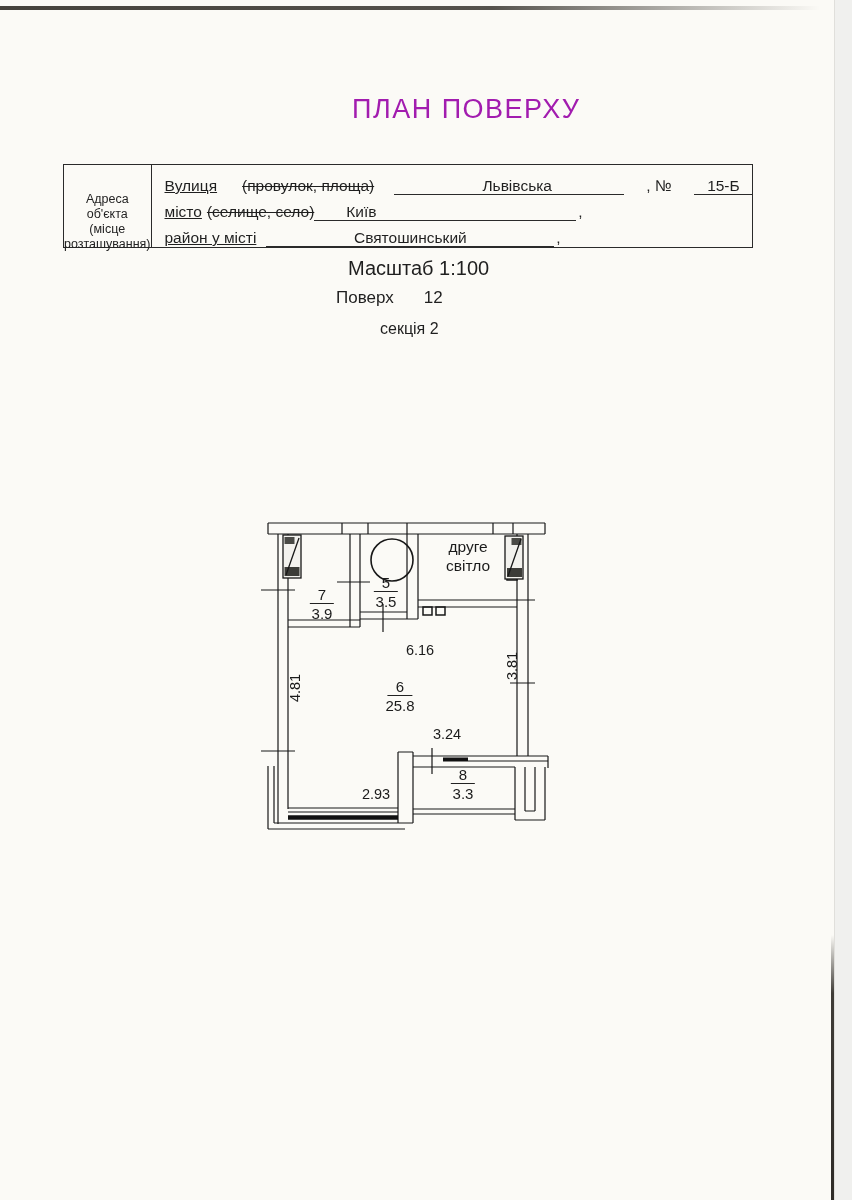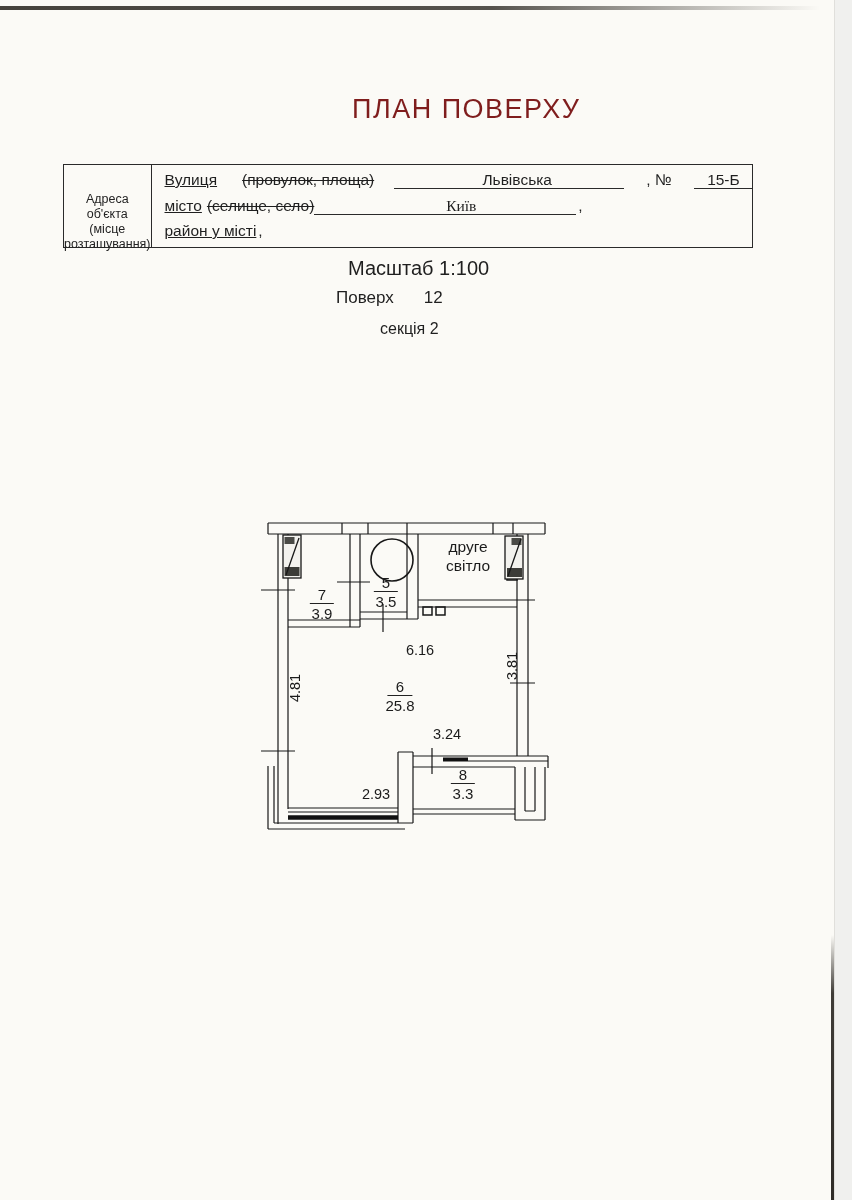--- a/index.html
+++ b/index.html
@@ -22,21 +22,21 @@
     border-left:1px solid #e0dfdb;
   }
   .edge-right-line {
     position:absolute; left:831px; top:935px; width:3px; height:265px;
     background:linear-gradient(to bottom,rgba(63,60,55,0),#3f3c37 22%,#2e2b27 100%);
   }
   
   .doc-title {
     position:absolute; left:352px; top:94px;
     font-size:27px; letter-spacing:1.5px; font-weight:500;
-    color:#7f1d1d;
+    color:#a21caf;
   }
   
   .addr-table {
     position:absolute; left:63px; top:164px; width:690px; height:84px;
     border:1.6px solid #2a2a2a;
     display:flex;
   }
   .addr-label-cell {
     width:129px; border-right:1.6px solid #2a2a2a;
     text-align:center; padding-top:27px;
@@ -47,21 +47,21 @@
     height:26px; display:flex; align-items:baseline;
     font-size:15.5px; white-space:nowrap;
   }
   .lbl-u { text-decoration:underline; }
   .strike { text-decoration:line-through; margin-left:5px; }
   .vline {
     display:inline-block; height:19px; line-height:19px;
     border-bottom:1.6px solid #2a2a2a; text-align:center;
   }
   .vline.v-street { width:230px; text-align:center; padding-left:16px; }
-  .vline.v-city   { width:262px; text-align:center; padding-left:32px;font-family:Liberation Serif, serif; }
+  .vline.v-city   { width:262px; text-align:left; padding-left:32px; }
   .vline.v-district { width:288px; }
   .vline.v-number { width:58px; }
   .after-txt { margin:0 3px 0 2px; }
   
   .meta-scale   { position:absolute; left:348px; top:257px; font-size:20px; }
   .meta-floor   { position:absolute; left:336px; top:288px; font-size:17px; }
   .meta-floor .floor-num { margin-left:30px; }
   .meta-section { position:absolute; left:380px; top:320px; font-size:16px; }
   
   .plan { position:absolute; left:255px; top:508px; width:300px; height:335px; }
@@ -91,35 +91,36 @@
 <div class="edge-right-line"></div>
 
 <div class="doc-title">ПЛАН ПОВЕРХУ</div>
 
 <div class="addr-table">
   <div class="addr-label-cell">
     <div>Адреса об'єкта</div>
     <div>(місце розташування)</div>
   </div>
   <div class="addr-rows">
-    <div class="addr-row" style="gap:20px;">
+    <div class="addr-row" style="margin-top:6px;gap:20px;">
       <span class="lbl-u">Вулиця</span>
       <span class="strike">(провулок, площа)</span>
       <span class="vline v-street">Львівська</span>
       <span class="after-txt">, №</span>
       <span class="vline v-number">15-Б</span>
     </div>
     <div class="addr-row">
       <span class="lbl-u">місто</span>
       <span class="strike">(селище, село)</span>
       <span class="vline v-city">Київ</span>
       <span class="after-txt">,</span>
     </div>
     <div class="addr-row">
       <span class="lbl-u">район у місті</span>
+      <span class="vline v-district" style="margin-left:10px;">Святошинський</span>
       <span class="after-txt">,</span>
     </div>
   </div>
 </div>
 
 <div class="meta-scale">Масштаб 1:100</div>
 <div class="meta-floor">
   <span>Поверх</span><span class="floor-num">12</span>
 </div>
 <div class="meta-section">секція 2</div>

